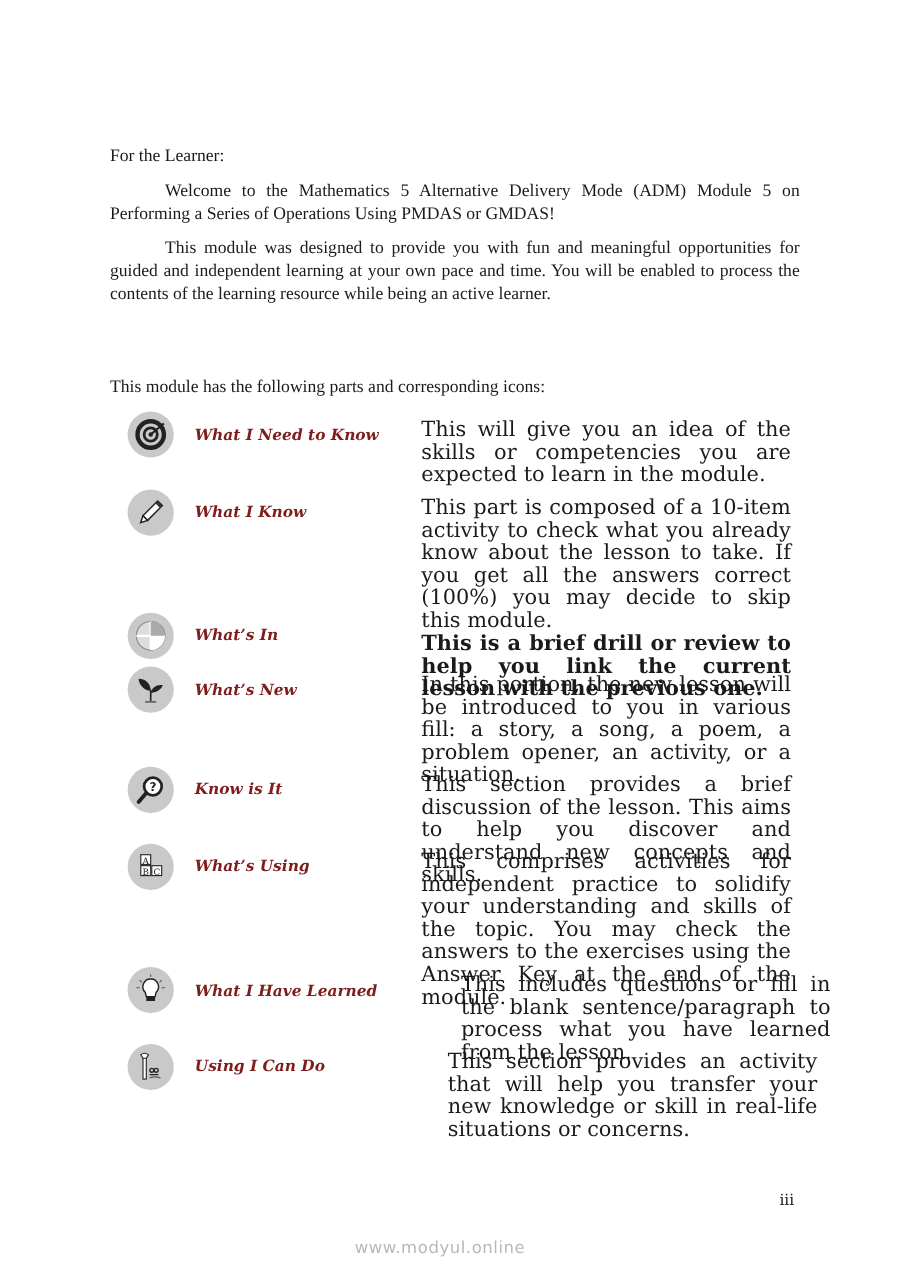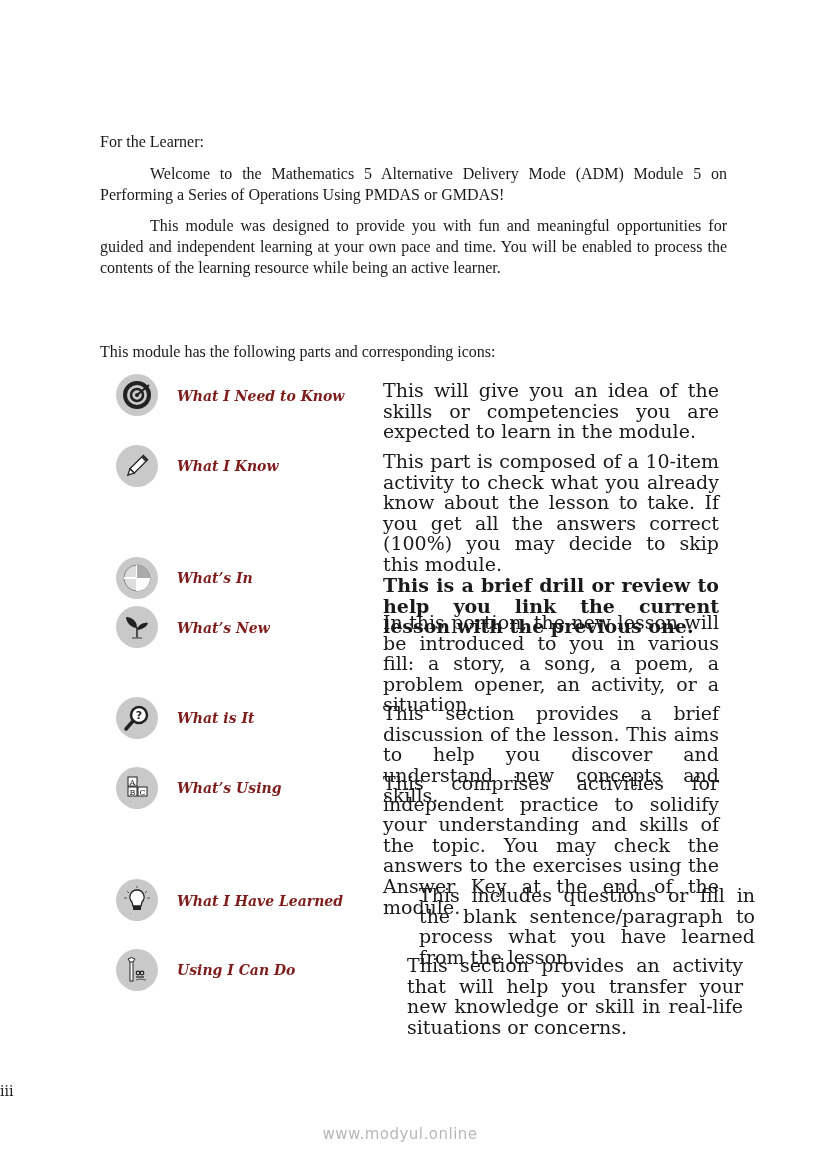--- a/index.html
+++ b/index.html
@@ -9,21 +9,21 @@
        font-family:"Liberation Serif", serif; font-size:16px; }
   .indent { text-indent:50px; }
   .row { position:absolute; left:100px; width:630px; }
   .icon { position:absolute; left:16px; width:42px; height:42px; border-radius:50%;
           background:#c9c9c9; display:flex; align-items:center; justify-content:center; }
   .icon svg { width:30px; height:30px; }
   .label { position:absolute; left:77px; font-family:"DejaVu Serif", serif; font-weight:bold; font-style:italic;
            font-size:14px; color:#7f1d1d; }
   .desc { position:absolute; left:283px; width:336px; font-family:"DejaVu Serif", serif; font-size:19px;
           line-height:20.6px; text-align:justify; color:#1a1a1a; }
-  .pagenum { position:absolute; top:1083px; left:0; width:722px; text-align:left;
+  .pagenum { position:absolute; top:1083px; left:0; width:722px; text-align:right;
              font-family:"DejaVu Serif", serif; font-size:14px; }
   .watermark { position:absolute; top:1125px; left:0; width:800px; text-align:center;
                font-family:"DejaVu Sans", sans-serif; font-size:15px; color:#b8b8b8; letter-spacing:0.5px; }
 </style>
 </head>
 <body>
 
 <div>
 
   <div class="p" style="top:131px;">For the Learner:</div>
@@ -85,21 +85,21 @@
   </div>
 
   <div class="row" style="top:697px;">
     <div class="icon" style="top:0;">
       <svg viewBox="0 0 30 30">
           <circle cx="17" cy="12" r="8" fill="#fff" stroke="#222" stroke-width="2.5"></circle>
           <line x1="11" y1="18" x2="4" y2="26" stroke="#222" stroke-width="3.5" stroke-linecap="round"></line>
           <text x="17" y="16" font-size="11" font-weight="bold" text-anchor="middle" font-family="DejaVu Sans, sans-serif" fill="#222">?</text>
         </svg>
     </div>
-    <div class="label" style="top:13px;">What is It</div>
+    <div class="label" style="top:13px;">Know is It</div>
     <div class="desc" style="top:6px;">This section provides a brief discussion of the lesson. This aims to help you discover and understand new concepts and skills.</div>
   </div>
 
   <div class="row" style="top:767px;">
     <div class="icon" style="top:0;">
       <svg viewBox="0 0 30 30">
           <rect x="6" y="4" width="9" height="9" fill="#fff" stroke="#222" stroke-width="1"></rect>
           <rect x="6" y="14" width="9" height="9" fill="#fff" stroke="#222" stroke-width="1"></rect>
           <rect x="16" y="14" width="9" height="9" fill="#fff" stroke="#222" stroke-width="1"></rect>
           <text x="10.5" y="12" font-size="8" text-anchor="middle" font-family="DejaVu Serif, serif" fill="#222">A</text>

